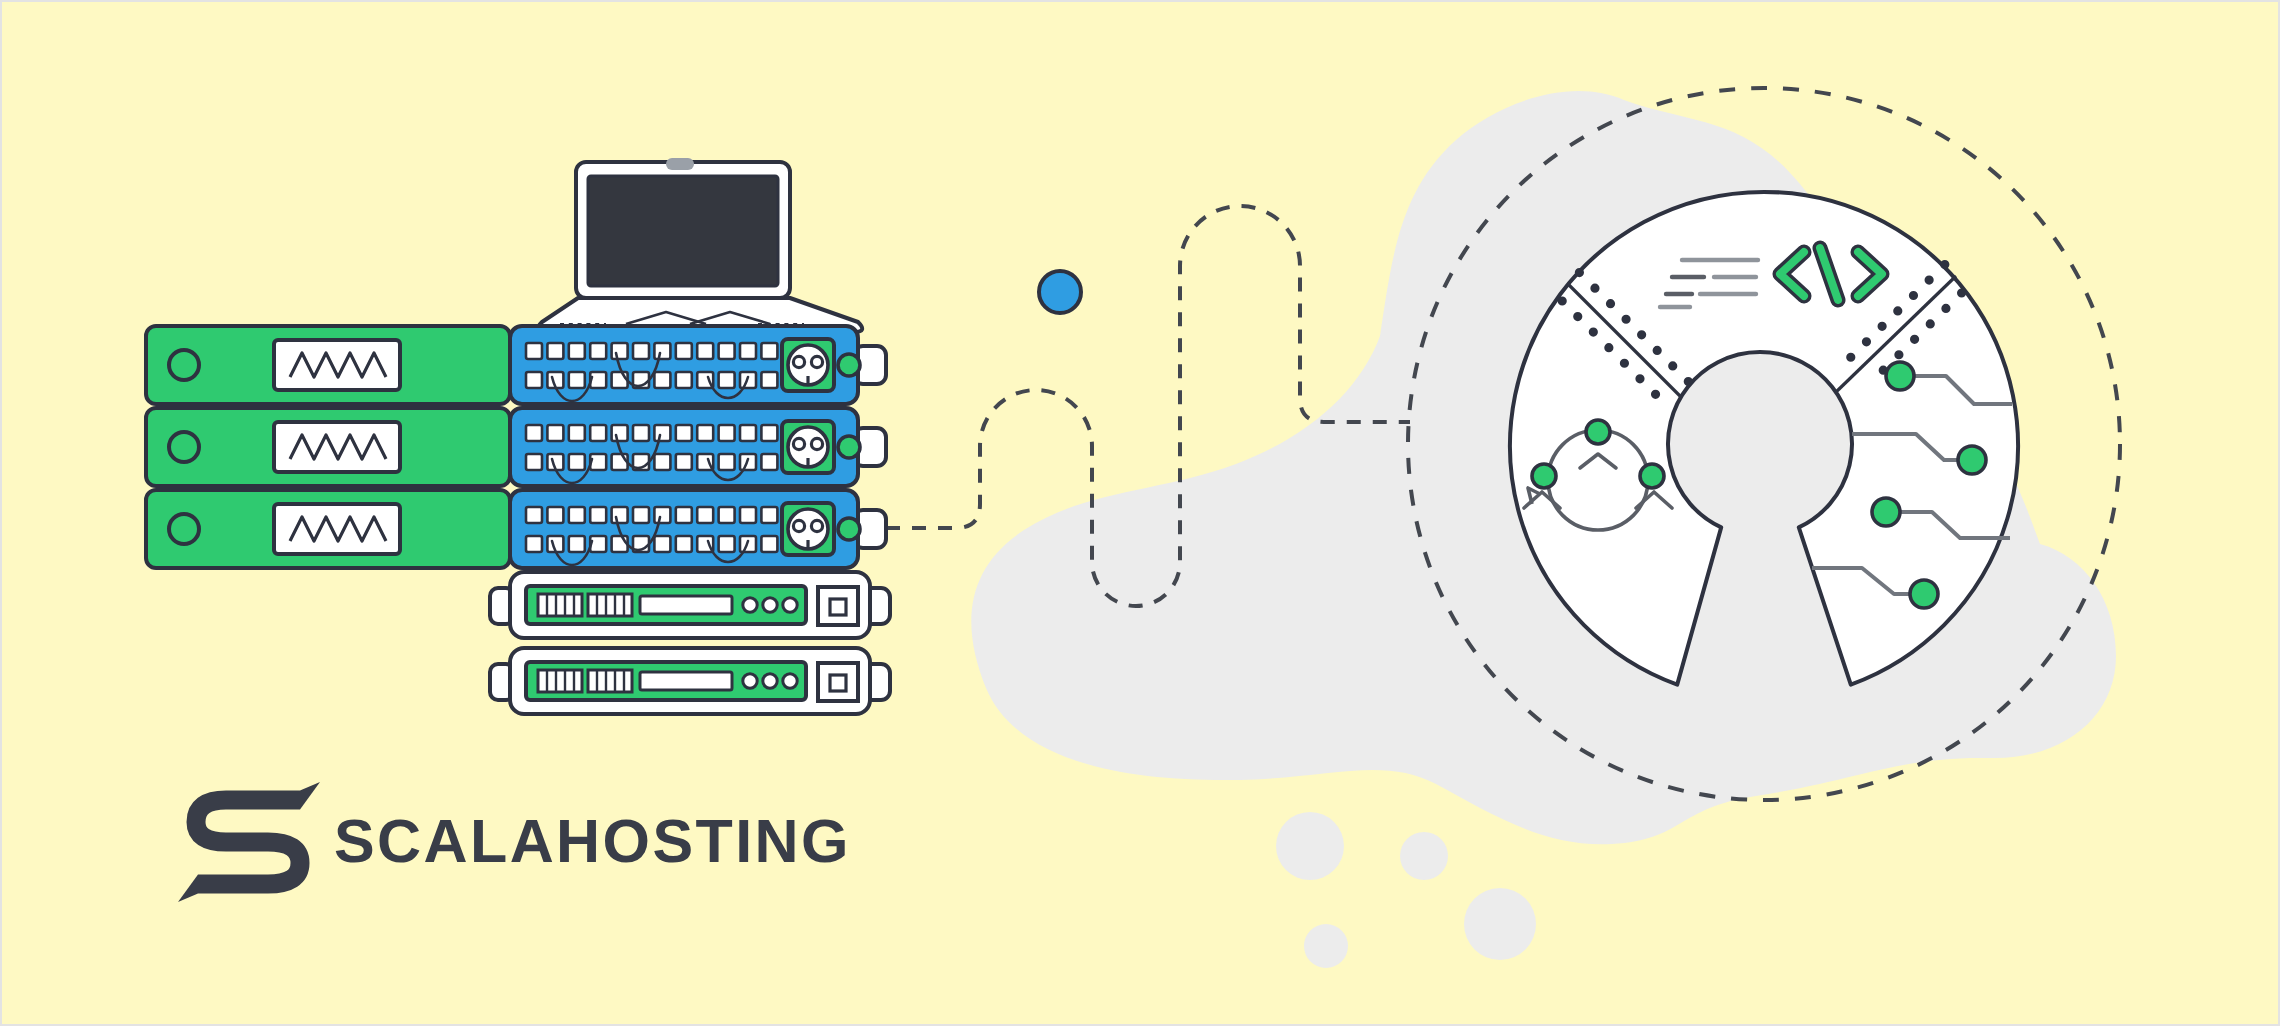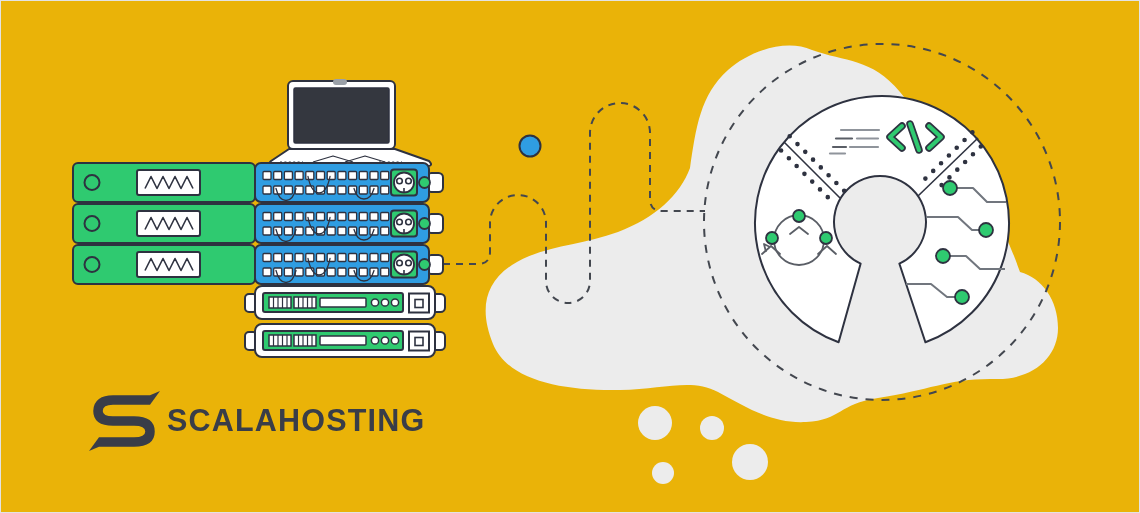--- a/index.html
+++ b/index.html
@@ -1,17 +1,17 @@
 <!DOCTYPE html>
 <html style="--ink: #2e3240; --green: #2fca70; --blue: #2f9de2; --blob: #ececec; --screen: #34373f; --dash: #43474f; --trace: #71767e; --grayline: #8f949b; --graydark: #5a5e66; --logo: #393d48; --webcam: #9aa0a8; --white: #ffffff;"><head>
 <meta charset="utf-8">
 <style>
   html,body{margin:0;padding:0;background:#fff;}
   .canvas{
-    position:relative;width:1140px;height:513px;background:#eab308;overflow:hidden;
+    position:relative;width:1140px;height:513px;background:#fef9c3;overflow:hidden;
     box-shadow:inset 0 0 0 1px #e3e3e3;
     font-family:"Liberation Sans", sans-serif;
   }
   svg{display:block;}
   text.brand{font-family:"Liberation Sans", sans-serif;font-weight:600;letter-spacing:1.2px;}
 </style>
 </head>
 <body>
 
 <div class="canvas">

